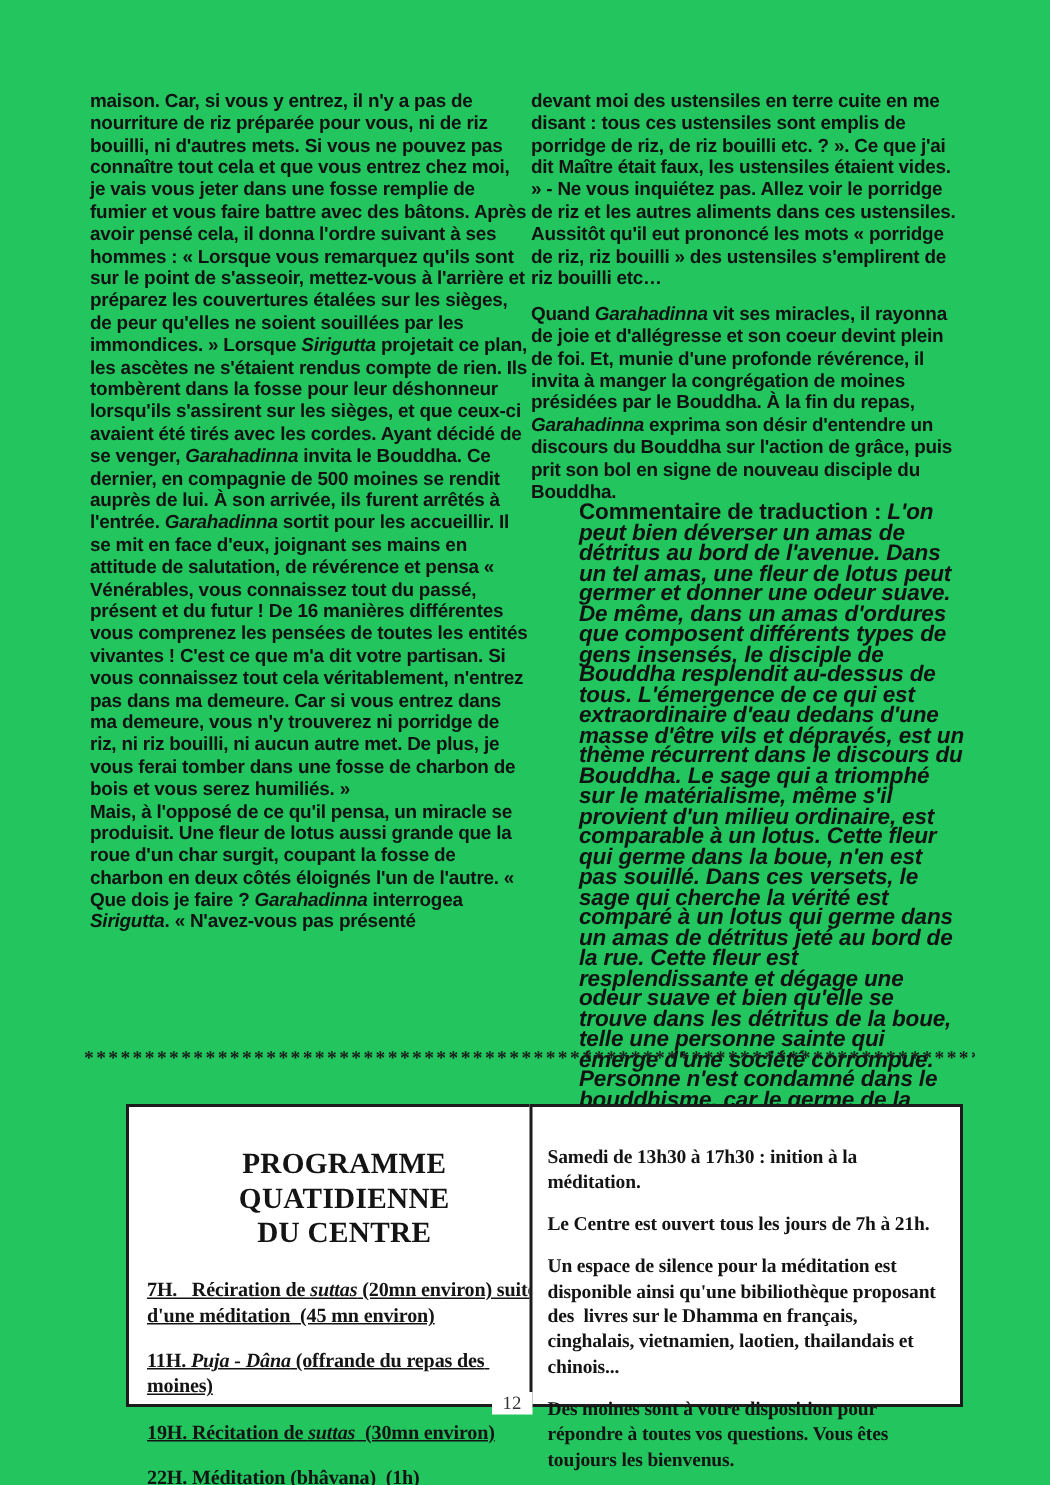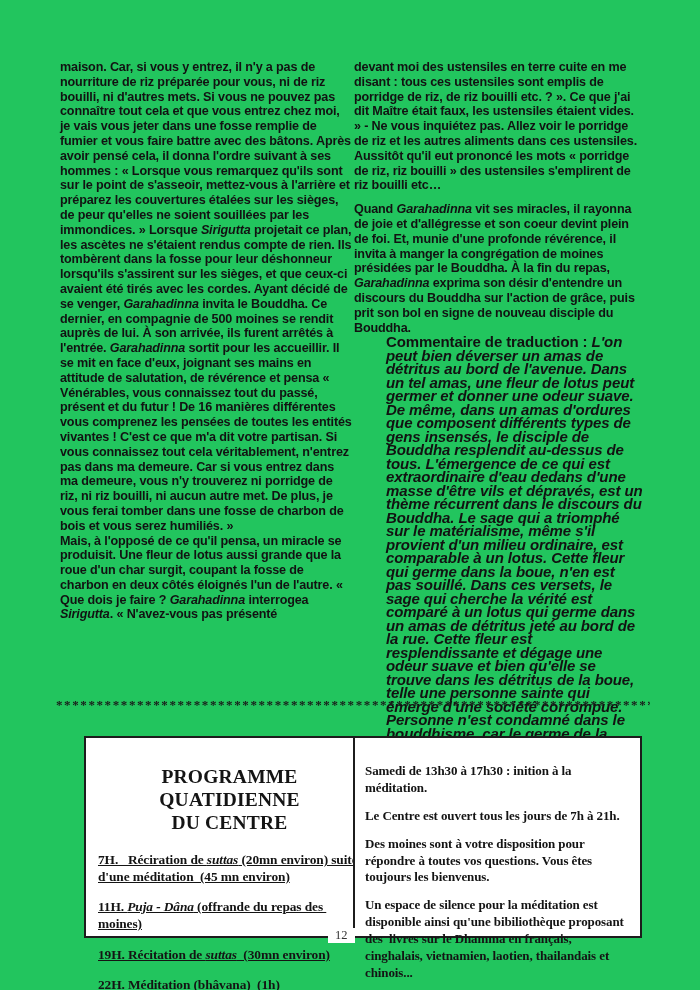--- a/index.html
+++ b/index.html
@@ -128,19 +128,19 @@
       <div class="program-item">7H.   Réciration de <i>suttas</i> (20mn environ) suite d'une méditation  (45 mn environ)</div>
       <div class="program-item">11H. <i>Puja - Dâna</i> (offrande du repas des moines)</div>
       <div class="program-item">19H. Récitation de <i>suttas</i>  (30mn environ)</div>
       <div class="program-item">22H. Méditation (bhâvana)  (1h)</div>
     </div>
   </div>
 
   <div class="box box-right">
     <p>Samedi de 13h30 à 17h30 : inition à la méditation.</p>
     <p>Le Centre est ouvert tous les jours de 7h à 21h.</p>
+    <p>Un espace de silence pour la méditation est disponible ainsi qu'une bibiliothèque proposant des  livres sur le Dhamma en français, cinghalais, vietnamien, laotien, thailandais et chinois...</p>
     <p>Des moines sont à votre disposition pour répondre à toutes vos questions. Vous êtes toujours les bienvenus.</p>
-    <p>Un espace de silence pour la méditation est disponible ainsi qu'une bibiliothèque proposant des  livres sur le Dhamma en français, cinghalais, vietnamien, laotien, thailandais et chinois...</p>
   </div>
 
   <div class="page-number">12</div>
 
 </div>
 
 </body></html>

